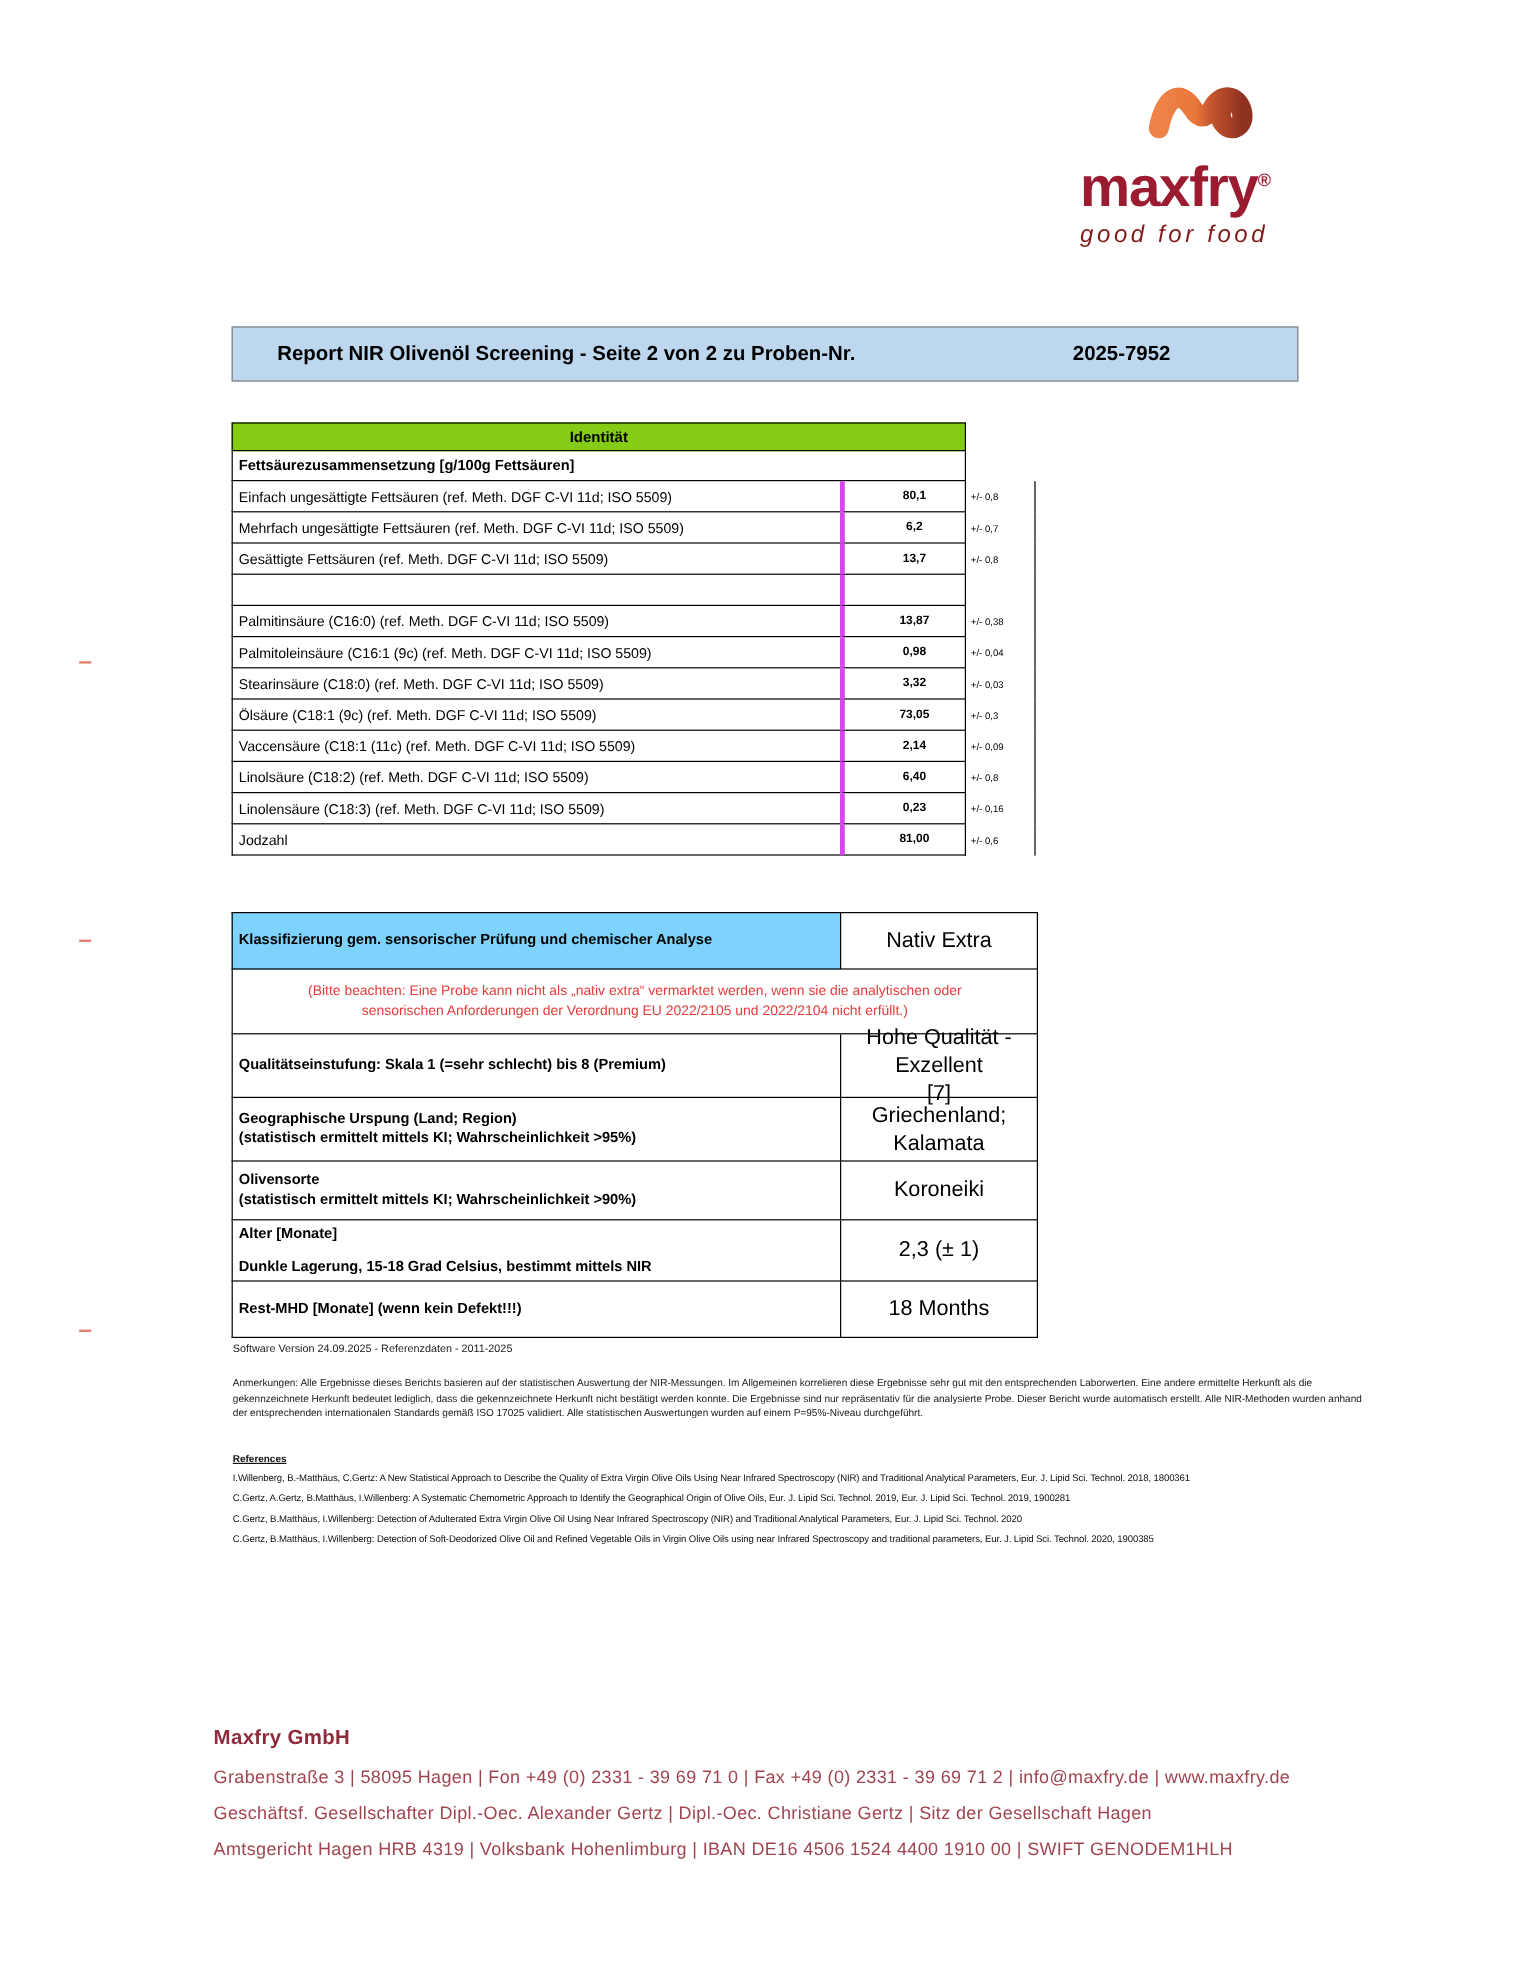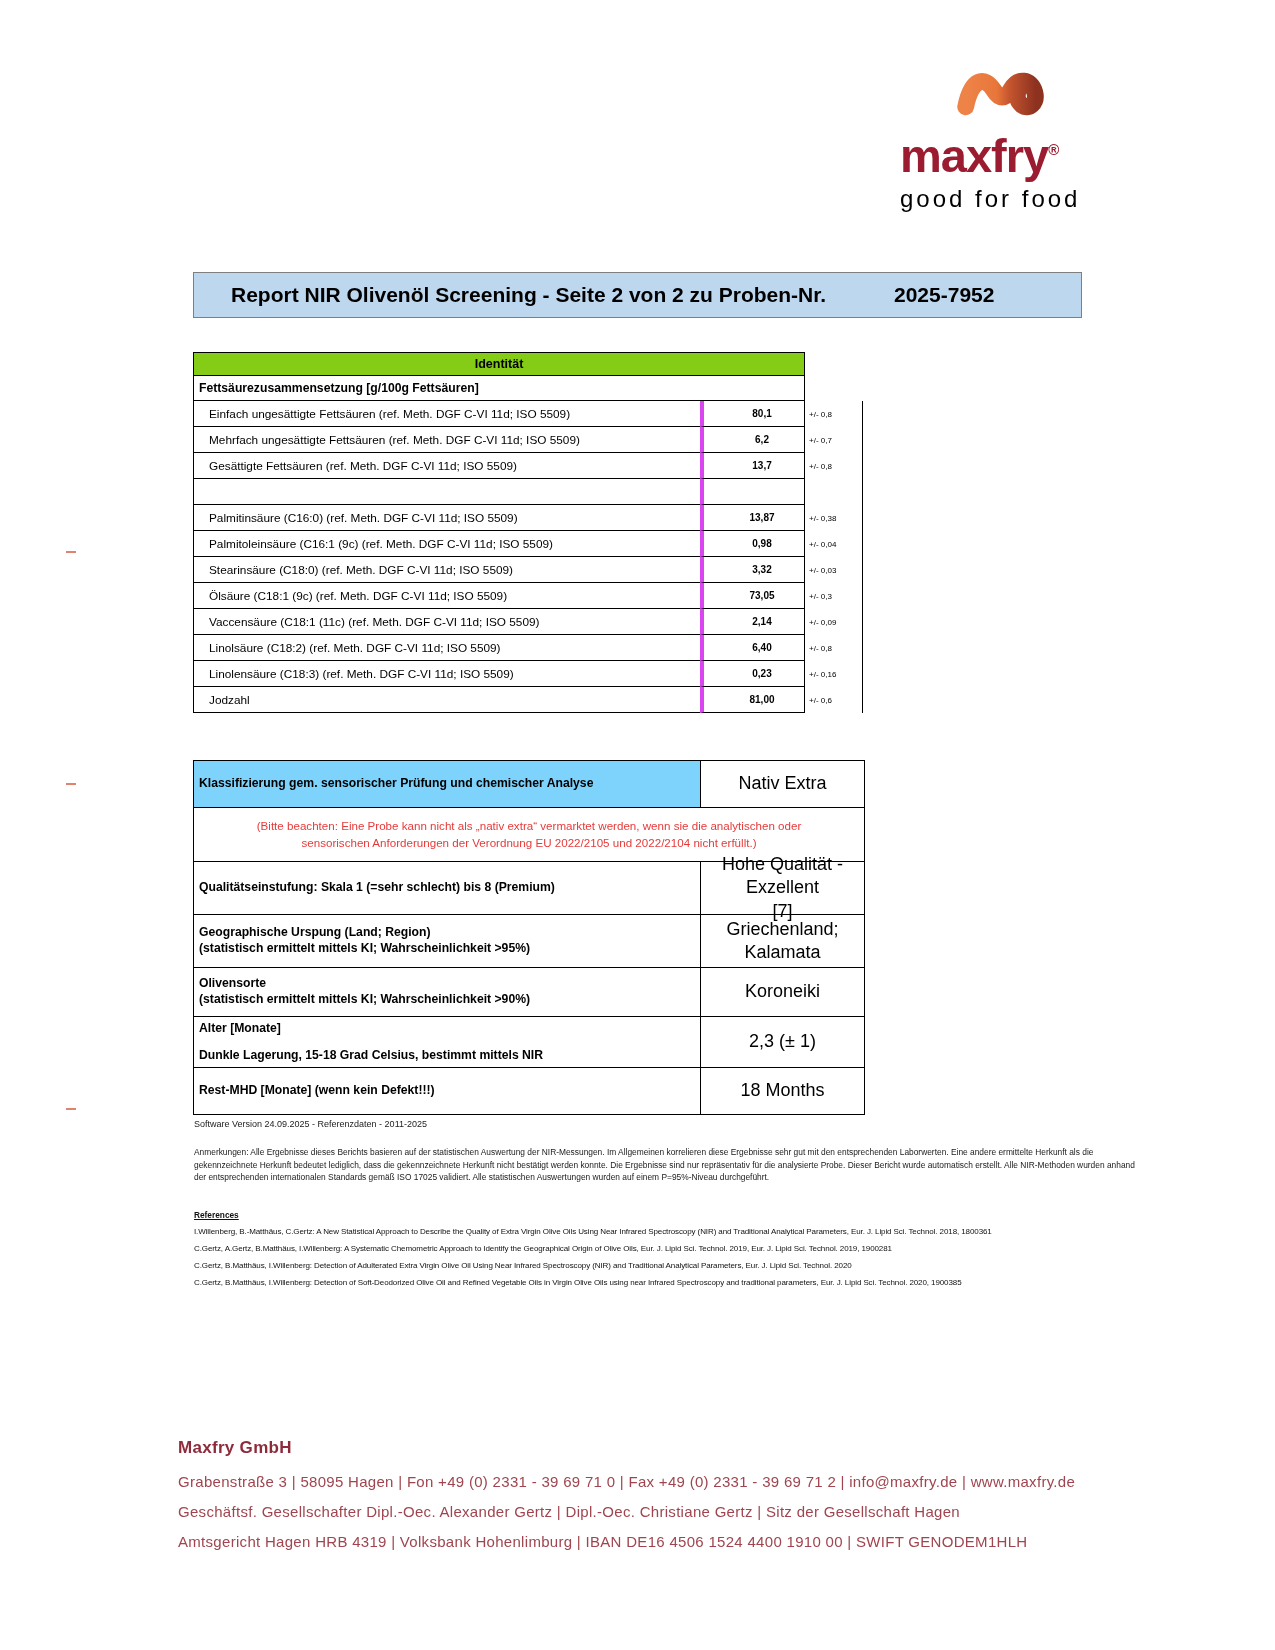--- a/index.html
+++ b/index.html
@@ -4,39 +4,39 @@
 <style>
   html,body{margin:0;padding:0;background:#fff;}
   .page{position:relative;width:1145px;height:1650px;background:#fff;overflow:hidden;
         font-family:"Liberation Sans",sans-serif;color:#000;}
 
   
   .logo{position:absolute;left:900px;top:52px;width:205px;}
   .logo-mark{display:block;margin:0 auto;}
   .logo-word{font-size:47px;font-weight:bold;color:#9b1c31;letter-spacing:-1px;line-height:1;margin-top:2px;}
   .logo-reg{font-size:15px;vertical-align:super;font-weight:bold;}
-  .logo-tag{font-size:24px;color:#000000;letter-spacing:3px;margin-top:6px;}
+  .logo-tag{font-size:20px;color:#7f1d1d;letter-spacing:3px;margin-top:6px;font-style:italic;}
 
   
   .titlebar{position:absolute;left:193px;top:272px;width:889px;height:46px;background:#bdd7ee;
             border:1px solid #7f7f7f;box-sizing:border-box;display:flex;align-items:center;
-            font-weight:bold;font-size:21px;}
+            font-weight:bold;font-size:17px;}
   .titlebar .tb-title{margin-left:37px;}
   .titlebar .tb-num{position:absolute;left:700px;}
 
   
   .idtbl{position:absolute;left:193px;top:352px;display:grid;
          grid-template-columns:507px 105px 58px;
          grid-template-rows:24px 25px repeat(12,26px);}
   .id-head{grid-column:1/3;background:#84cc16;border:1px solid #000;
            display:flex;align-items:center;justify-content:center;font-weight:bold;font-size:12.5px;}
   .id-sub{grid-column:1/3;border:1px solid #000;border-top:none;
           display:flex;align-items:center;padding-left:5px;font-weight:bold;font-size:12.2px;box-sizing:border-box;}
   .id-l{border-left:1px solid #000;border-bottom:1px solid #000;display:flex;align-items:center;
-        padding-left:15px;font-size:11.8px;box-sizing:border-box;}
+        padding-left:5px;font-size:11.8px;box-sizing:border-box;}
   .id-v{border-left:4px solid #d946ef;border-right:1px solid #000;border-bottom:1px solid #000;
         display:flex;align-items:center;justify-content:center;font-weight:bold;font-size:10px;box-sizing:border-box;padding-left:16px;}
   .id-t{border-right:1px solid #000;display:flex;align-items:center;padding-left:4px;
         font-size:8px;box-sizing:border-box;}
   .spacer{border:none;}
 
   
   .ctbl{position:absolute;left:193px;top:760px;display:grid;
         grid-template-columns:507px 165px;
         grid-template-rows:48px 54px 53px 53px 49px 51px 47px;}

